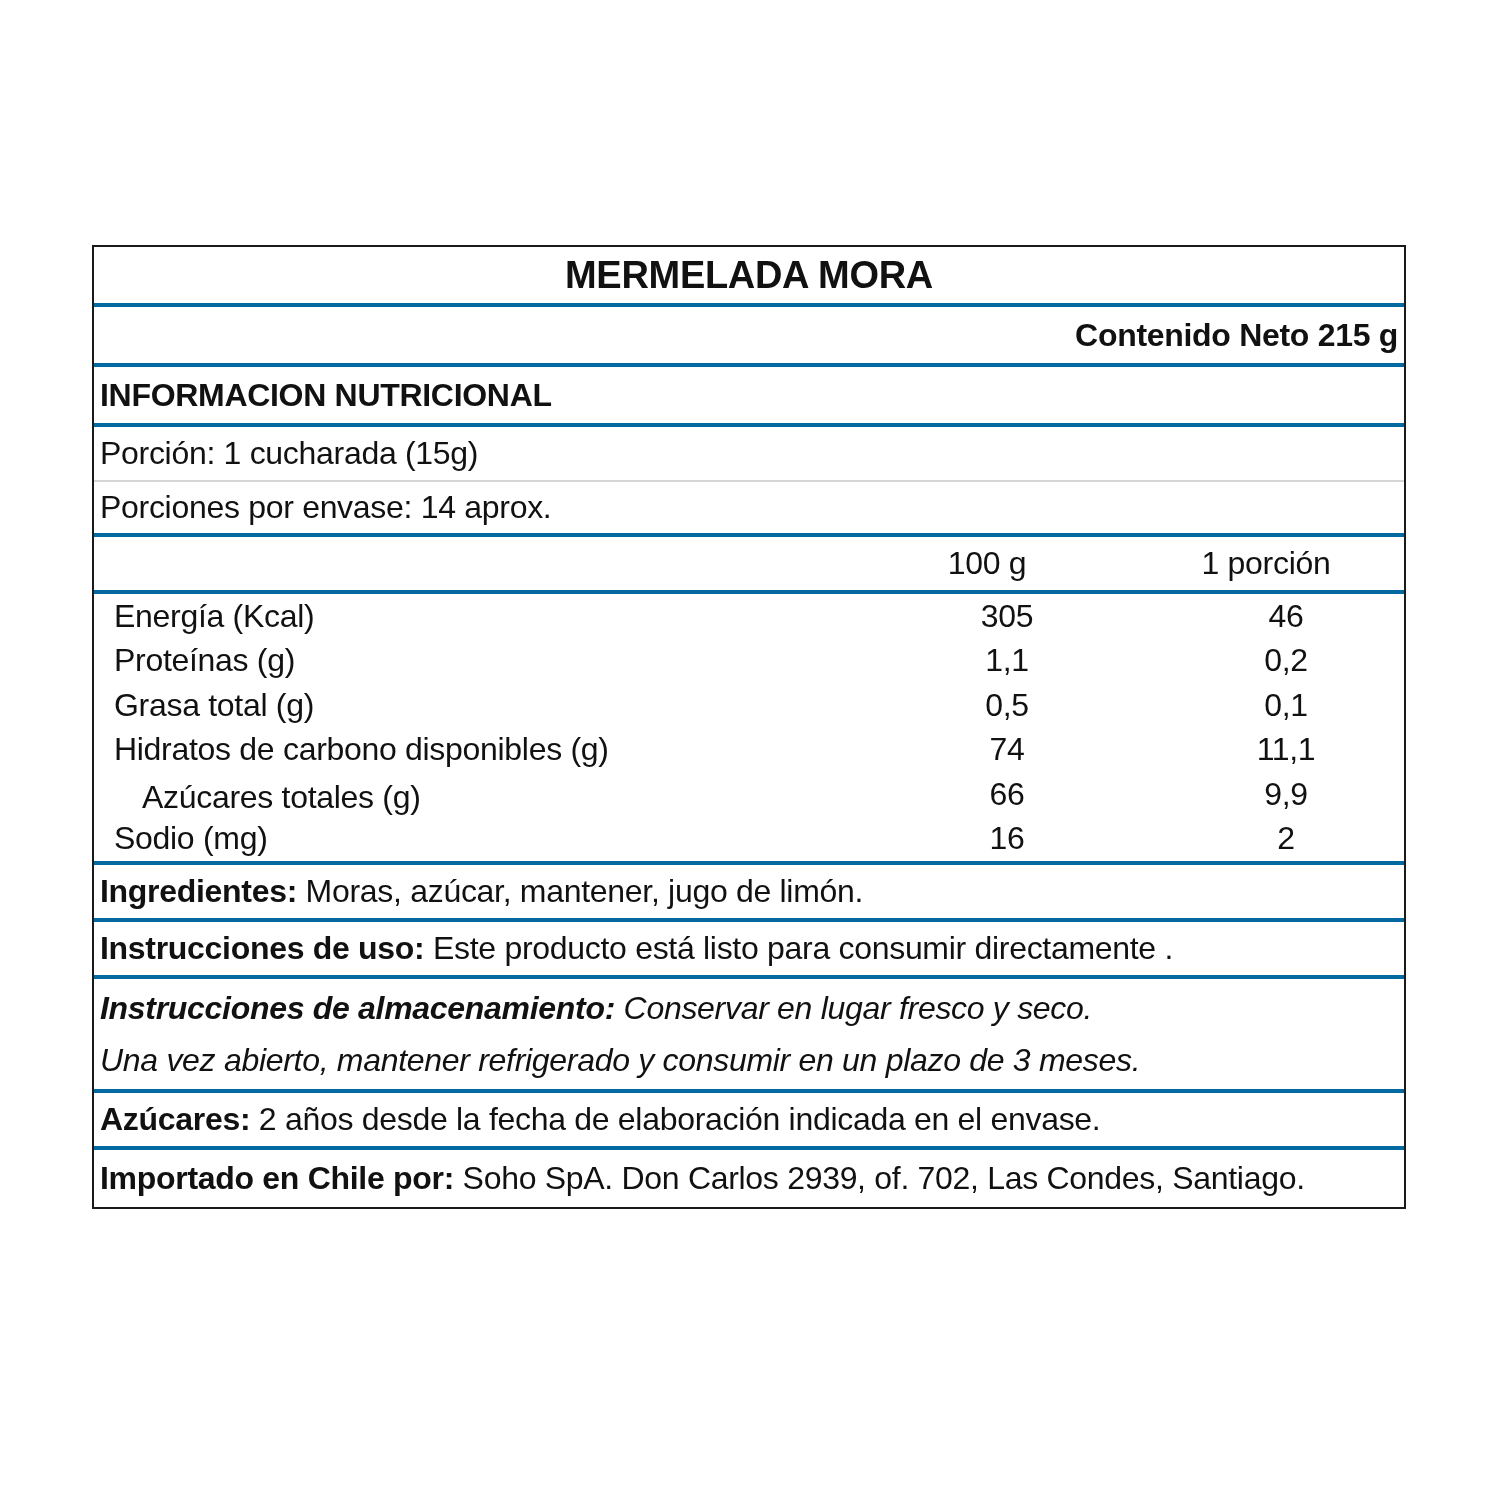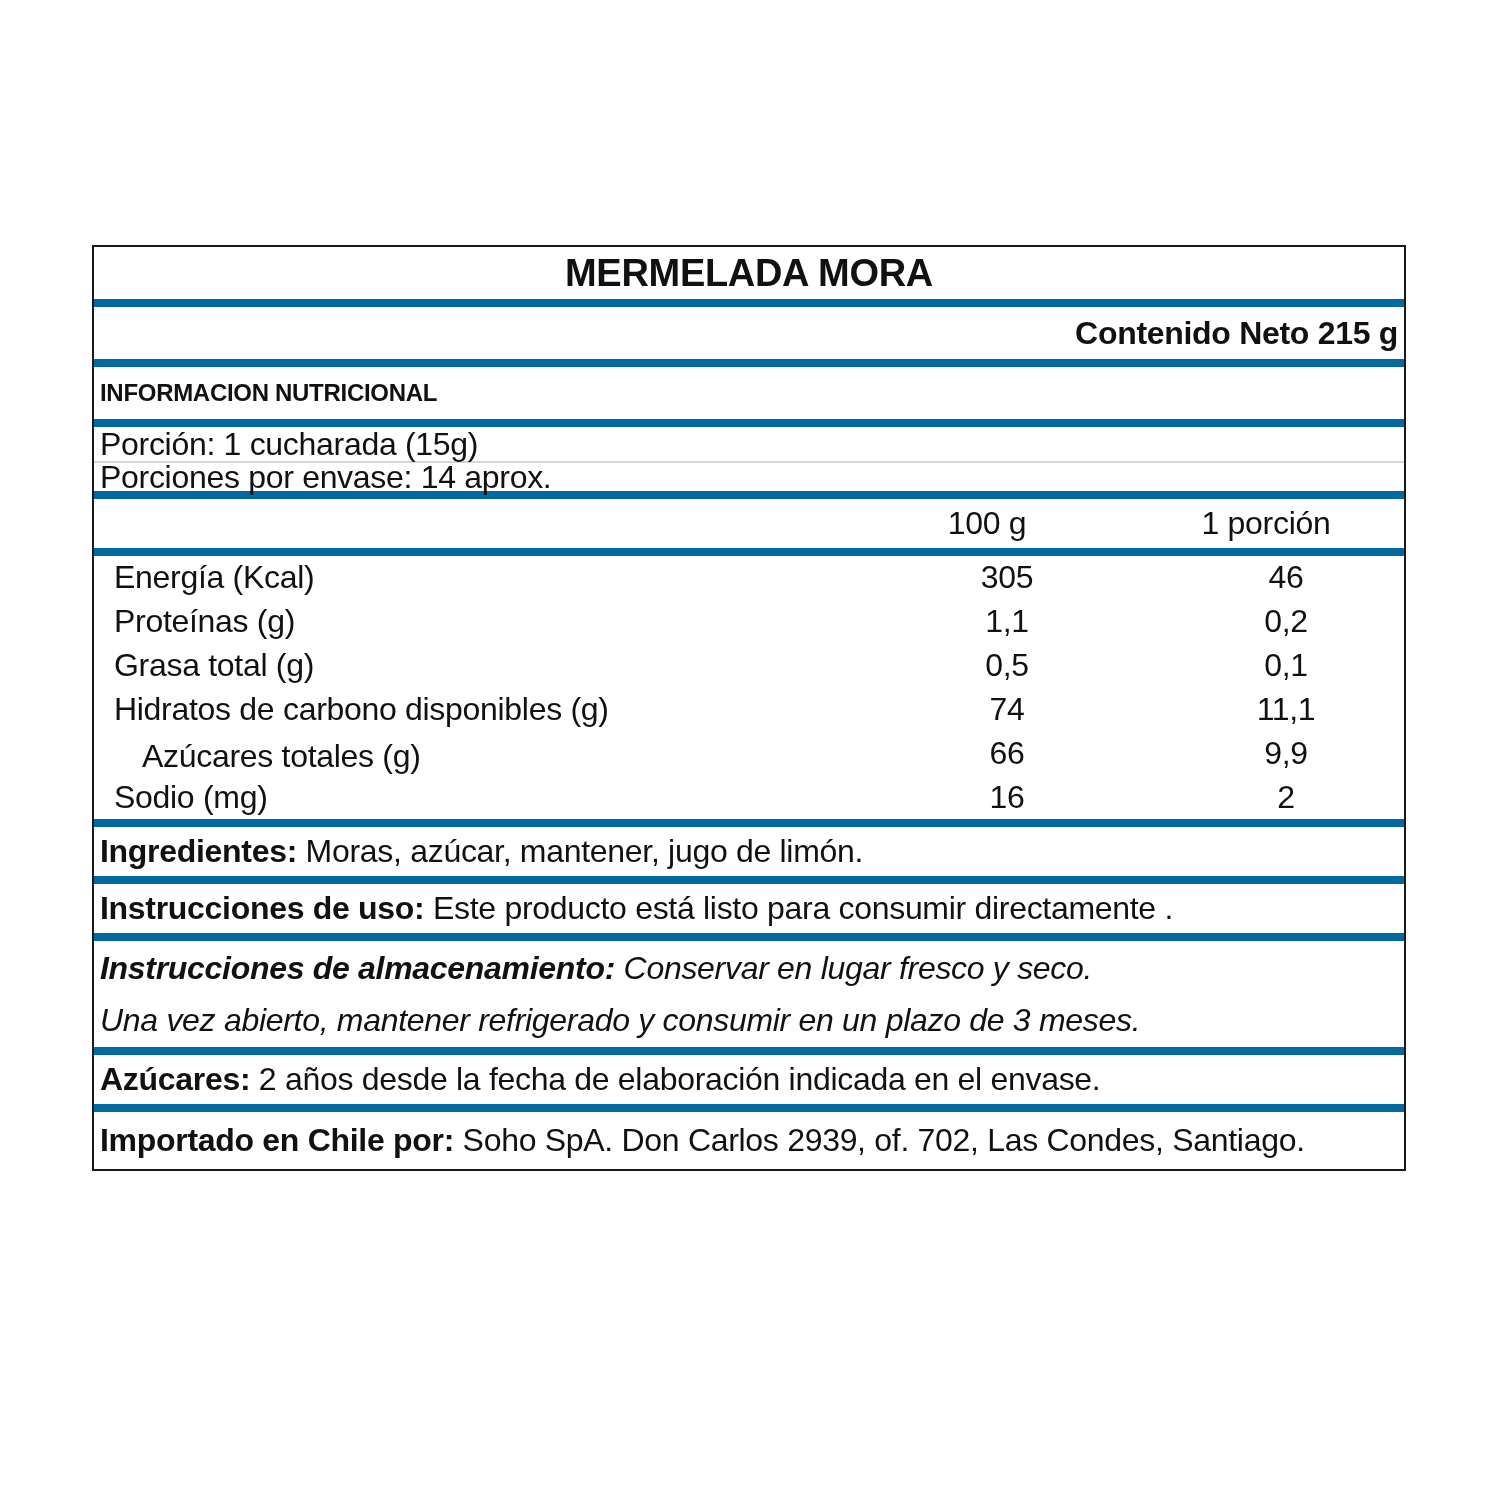--- a/index.html
+++ b/index.html
@@ -1,24 +1,24 @@
 <!DOCTYPE html>
 <html><head>
 <meta charset="utf-8">
 <style>
   html, body { margin: 0; padding: 0; background: #ffffff; }
   body { width: 1500px; height: 1500px; position: relative; font-family: "Liberation Sans", "DejaVu Sans", sans-serif; color: #111111; }
   .label { position: absolute; left: 92px; top: 245px; width: 1314px; border: 2px solid #1a1a1a; box-sizing: border-box; }
-  .row { position: relative; box-sizing: border-box; border-bottom: 8px solid #0369a1; display: flex; align-items: center; padding: 0 6px; font-size: 32px; letter-spacing: -0.3px; }
+  .row { position: relative; box-sizing: border-box; border-bottom: 4px solid #0369a1; display: flex; align-items: center; padding: 0 6px; font-size: 32px; letter-spacing: -0.3px; }
   .row.last { border-bottom: none; }
   .row.light { border-bottom: 2px solid #d6d6d6; }
   .title { height: 60px; justify-content: center; font-weight: bold; font-size: 38px; }
   .net { height: 60px; justify-content: flex-end; font-weight: bold; font-size: 32px; padding-right: 6px; padding-left: 21px; }
-  .info { height: 60px; font-weight: bold; font-size: 24px; }
-  .simple { height: 36px; }
+  .info { height: 60px; font-weight: bold; font-size: 32px; }
+  .simple { height: 55px; }
   .colhead { height: 57px; }
   .col1 { position: absolute; left: 893px; width: 0; display: flex; justify-content: center; white-space: nowrap; }
   .col2 { position: absolute; left: 1172px; width: 0; display: flex; justify-content: center; white-space: nowrap; }
   .nutr { height: 271px; flex-direction: column; align-items: stretch; justify-content: center; padding: 0 20px; }
   .nrow { position: relative; height: 45px; display: flex; align-items: center; }
   .nrow.indent .nname { padding-left: 28px; margin-top: 7px; }
   .text-row { height: 57px; }
   .multi { height: 114px; flex-direction: column; align-items: flex-start; justify-content: center; font-style: italic; }
   .multi .line { height: 52px; display: flex; align-items: center; }
   b { font-weight: bold; }

